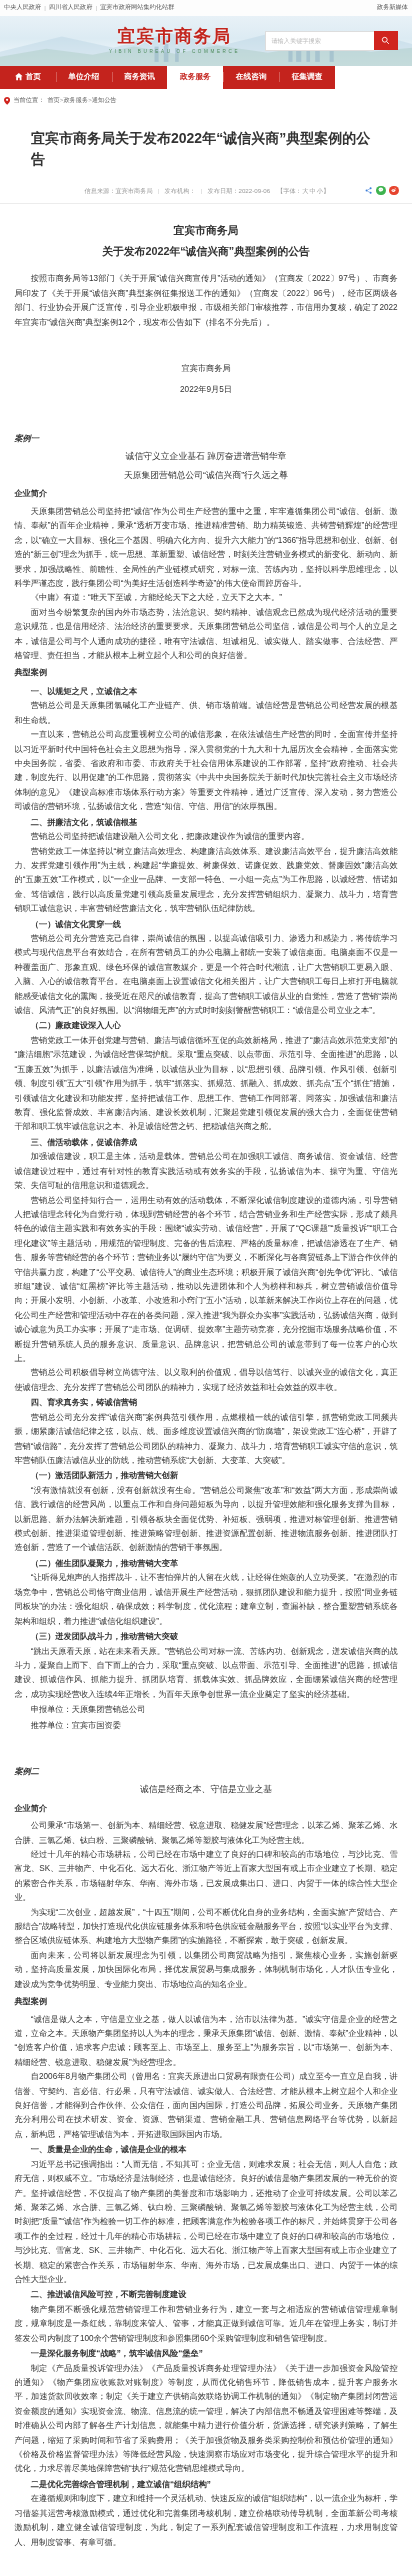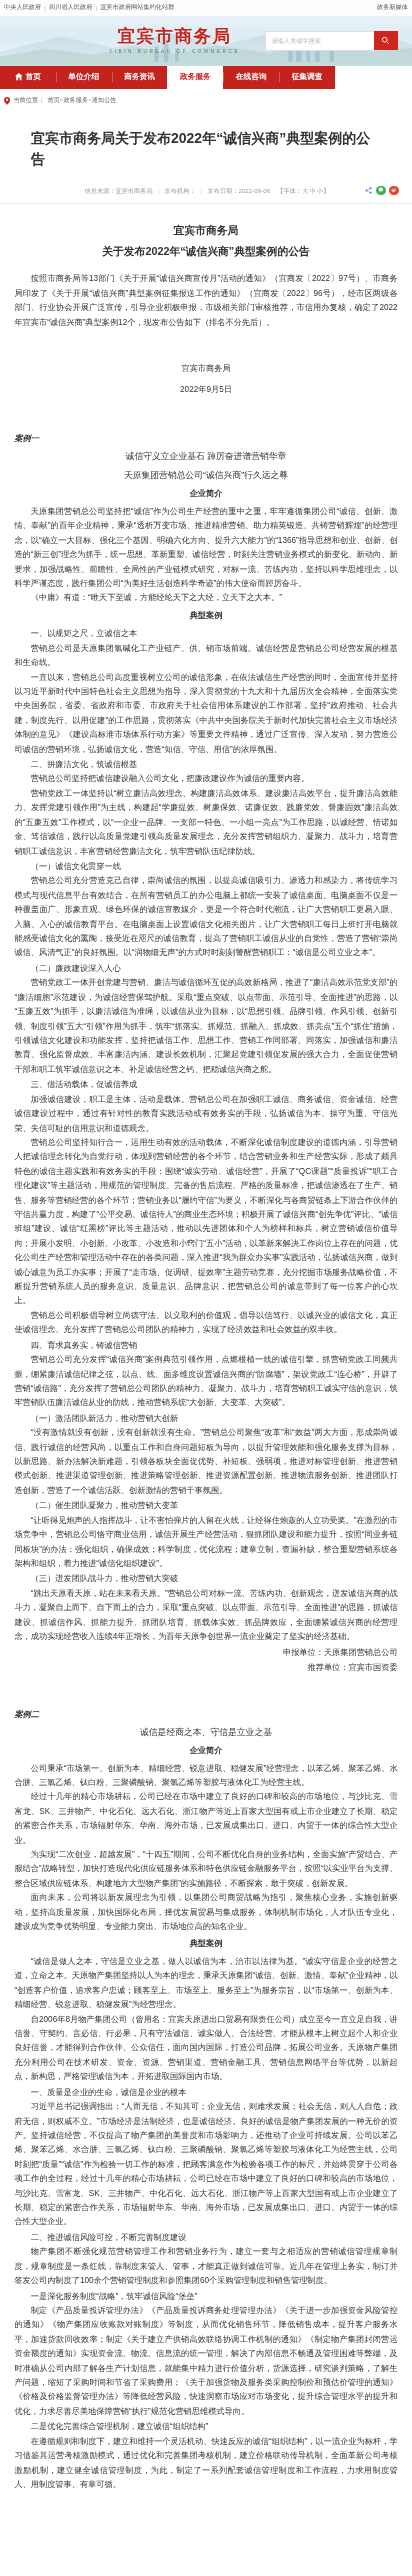--- a/index.html
+++ b/index.html
@@ -47,25 +47,25 @@
   .share-dot{width:9.3px;height:9.3px;border-radius:50%;display:flex;align-items:center;justify-content:center;cursor:pointer;}
   .share-generic{background:#fff;}
   .share-wechat{background:#3eb34f;}
   .share-weibo{background:#e6442e;}
 
   
   .doc{padding:14.4px 14.4px 36px;}
   .doc-title{ text-align:center;font-size:10.8px;font-weight:600;color:#333;line-height:1.9;}
   .doc-title-wrap{margin:2.1px 0 11.3px;}
   .block-para{font-size:8.2px;line-height:14.4px;text-align:justify;text-indent:2em;margin:0;color:#333;}
-  .block-heading{font-size:8.2px;line-height:15.5px;font-weight:normal;text-indent:2em;margin:0;color:#333;}
+  .block-heading{font-size:8.2px;line-height:15.5px;font-weight:bold;text-indent:2em;margin:0;color:#333;}
   .block-label{font-size:8.2px;font-weight:bold;margin:33px 0 3.1px;color:#333;font-style:italic;}
   .block-title{text-align:center;font-weight:normal;font-size:8.8px;line-height:18.5px;color:#333;}
-  .block-subtitle{text-align:center;font-weight:bold;font-size:8.2px;line-height:18.5px;margin:1px 0;color:#333;}
-  .block-info{font-size:8.2px;line-height:15.5px;text-indent:2em;color:#333;text-align:right;}
+  .block-subtitle{text-align:left;font-weight:bold;font-size:8.2px;line-height:18.5px;margin:1px 0;color:#333;}
+  .block-info{font-size:8.2px;line-height:15.5px;text-indent:2em;color:#333;}
   .block-sig{text-align:center;font-size:8.2px;line-height:20.6px;color:#333;}
   .block-sig.first{margin-top:29px;}
 </style>
 </head>
 <body>
 
 <div class="page">
 
   <div class="topbar">
     <div class="topbar-links" id="topbar-links">
@@ -183,20 +183,21 @@
       <div id="doc-blocks">
           <div class="block-para">按照市商务局等13部门《关于开展“诚信兴商宣传月”活动的通知》（宜商发〔2022〕97号）、市商务局印发了《关于开展“诚信兴商”典型案例征集报送工作的通知》（宜商发〔2022〕96号），经市区两级各部门、行业协会开展广泛宣传，引导企业积极申报，市级相关部门审核推荐，市信用办复核，确定了2022年宜宾市“诚信兴商”典型案例12个，现发布公告如下（排名不分先后）。</div>
           <div class="block-sig first">宜宾市商务局</div>
           <div class="block-sig">2022年9月5日</div>
           <div class="block-label">案例一</div>
           <div class="block-title">诚信守义立企业基石 踔厉奋进谱营销华章</div>
           <div class="block-title">天原集团营销总公司“诚信兴商”行久远之尊</div>
           <div class="block-subtitle">企业简介</div>
           <div class="block-para">天原集团营销总公司坚持把“诚信”作为公司生产经营的重中之重，牢牢遵循集团公司“诚信、创新、激情、奉献”的百年企业精神，秉承“透析万变市场、推进精准营销、助力精英锻造、共铸营销辉煌”的经营理念，以“确立一大目标、强化三个基因、明确六化方向、提升六大能力”的“1366”指导思想和创业、创新、创造的“新三创”理念为抓手，统一思想、革新重塑、诚信经营，时刻关注营销业务模式的新变化、新动向、新要求，加强战略性、前瞻性、全局性的产业链模式研究，对标一流、苦练内功，坚持以科学思维理念，以科学严谨态度，践行集团公司“为美好生活创造科学奇迹”的伟大使命而踔厉奋斗。</div>
           <div class="block-para">《中庸》有道：“唯天下至诚，方能经纶天下之大经，立天下之大本。”</div>
+          <div class="block-para">面对当今纷繁复杂的国内外市场态势，法治意识、契约精神、诚信观念已然成为现代经济活动的重要意识规范，也是信用经济、法治经济的重要要求。天原集团营销总公司坚信，诚信是公司与个人的立足之本，诚信是公司与个人通向成功的捷径，唯有守法诚信、坦诚相见、诚实做人、踏实做事、合法经营、严格管理、责任担当，才能从根本上树立起个人和公司的良好信誉。</div>
           <div class="block-subtitle">典型案例</div>
           <div class="block-heading">一、以规矩之尺，立诚信之本</div>
           <div class="block-para">营销总公司是天原集团氯碱化工产业链产、供、销市场前端。诚信经营是营销总公司经营发展的根基和生命线。</div>
           <div class="block-para">一直以来，营销总公司高度重视树立公司的诚信形象，在依法诚信生产经营的同时，全面宣传并坚持以习近平新时代中国特色社会主义思想为指导，深入贯彻党的十九大和十九届历次全会精神，全面落实党中央国务院，省委、省政府和市委、市政府关于社会信用体系建设的工作部署，坚持“政府推动、社会共建，制度先行、以用促建”的工作思路，贯彻落实《中共中央国务院关于新时代加快完善社会主义市场经济体制的意见》《建设高标准市场体系行动方案》等重要文件精神，通过广泛宣传、深入发动，努力营造公司诚信的营销环境，弘扬诚信文化，营造“知信、守信、用信”的浓厚氛围。</div>
           <div class="block-heading">二、拼廉洁文化，筑诚信根基</div>
           <div class="block-para">营销总公司坚持把诚信建设融入公司文化，把廉政建设作为诚信的重要内容。</div>
           <div class="block-para">营销党政工一体坚持以“树立廉洁高效理念、构建廉洁高效体系、建设廉洁高效平台，提升廉洁高效能力、发挥党建引领作用”为主线，构建起“学廉提效、树廉保效、诺廉促效、践廉党效、督廉固效”廉洁高效的“五廉五效”工作模式，以“一企业一品牌、一支部一特色、一小组一亮点”为工作思路，以诚经营、惜诺如金、笃信诚信，践行以高质量党建引领高质量发展理念，充分发挥营销组织力、凝聚力、战斗力，培育营销职工诚信意识，丰富营销经营廉洁文化，筑牢营销队伍纪律防线。</div>
           <div class="block-heading">（一）诚信文化贯穿一线</div>
           <div class="block-para">营销总公司充分营造克己自律，崇尚诚信的氛围，以提高诚信吸引力、渗透力和感染力，将传统学习模式与现代信息平台有效结合，在所有营销员工的办公电脑上都统一安装了诚信桌面。电脑桌面不仅是一种覆盖面广、形象直观、绿色环保的诚信宣教媒介，更是一个符合时代潮流，让广大营销职工更易入眼、入脑、入心的诚信教育平台。在电脑桌面上设置诚信文化相关图片，让广大营销职工每日上班打开电脑就能感受诚信文化的熏陶，接受近在咫尺的诚信教育，提高了营销职工诚信从业的自觉性，营造了营销“崇尚诚信、风清气正”的良好氛围。以“润物细无声”的方式时时刻刻警醒营销职工：“诚信是公司立业之本”。</div>
           <div class="block-heading">（二）廉政建设深入人心</div>

